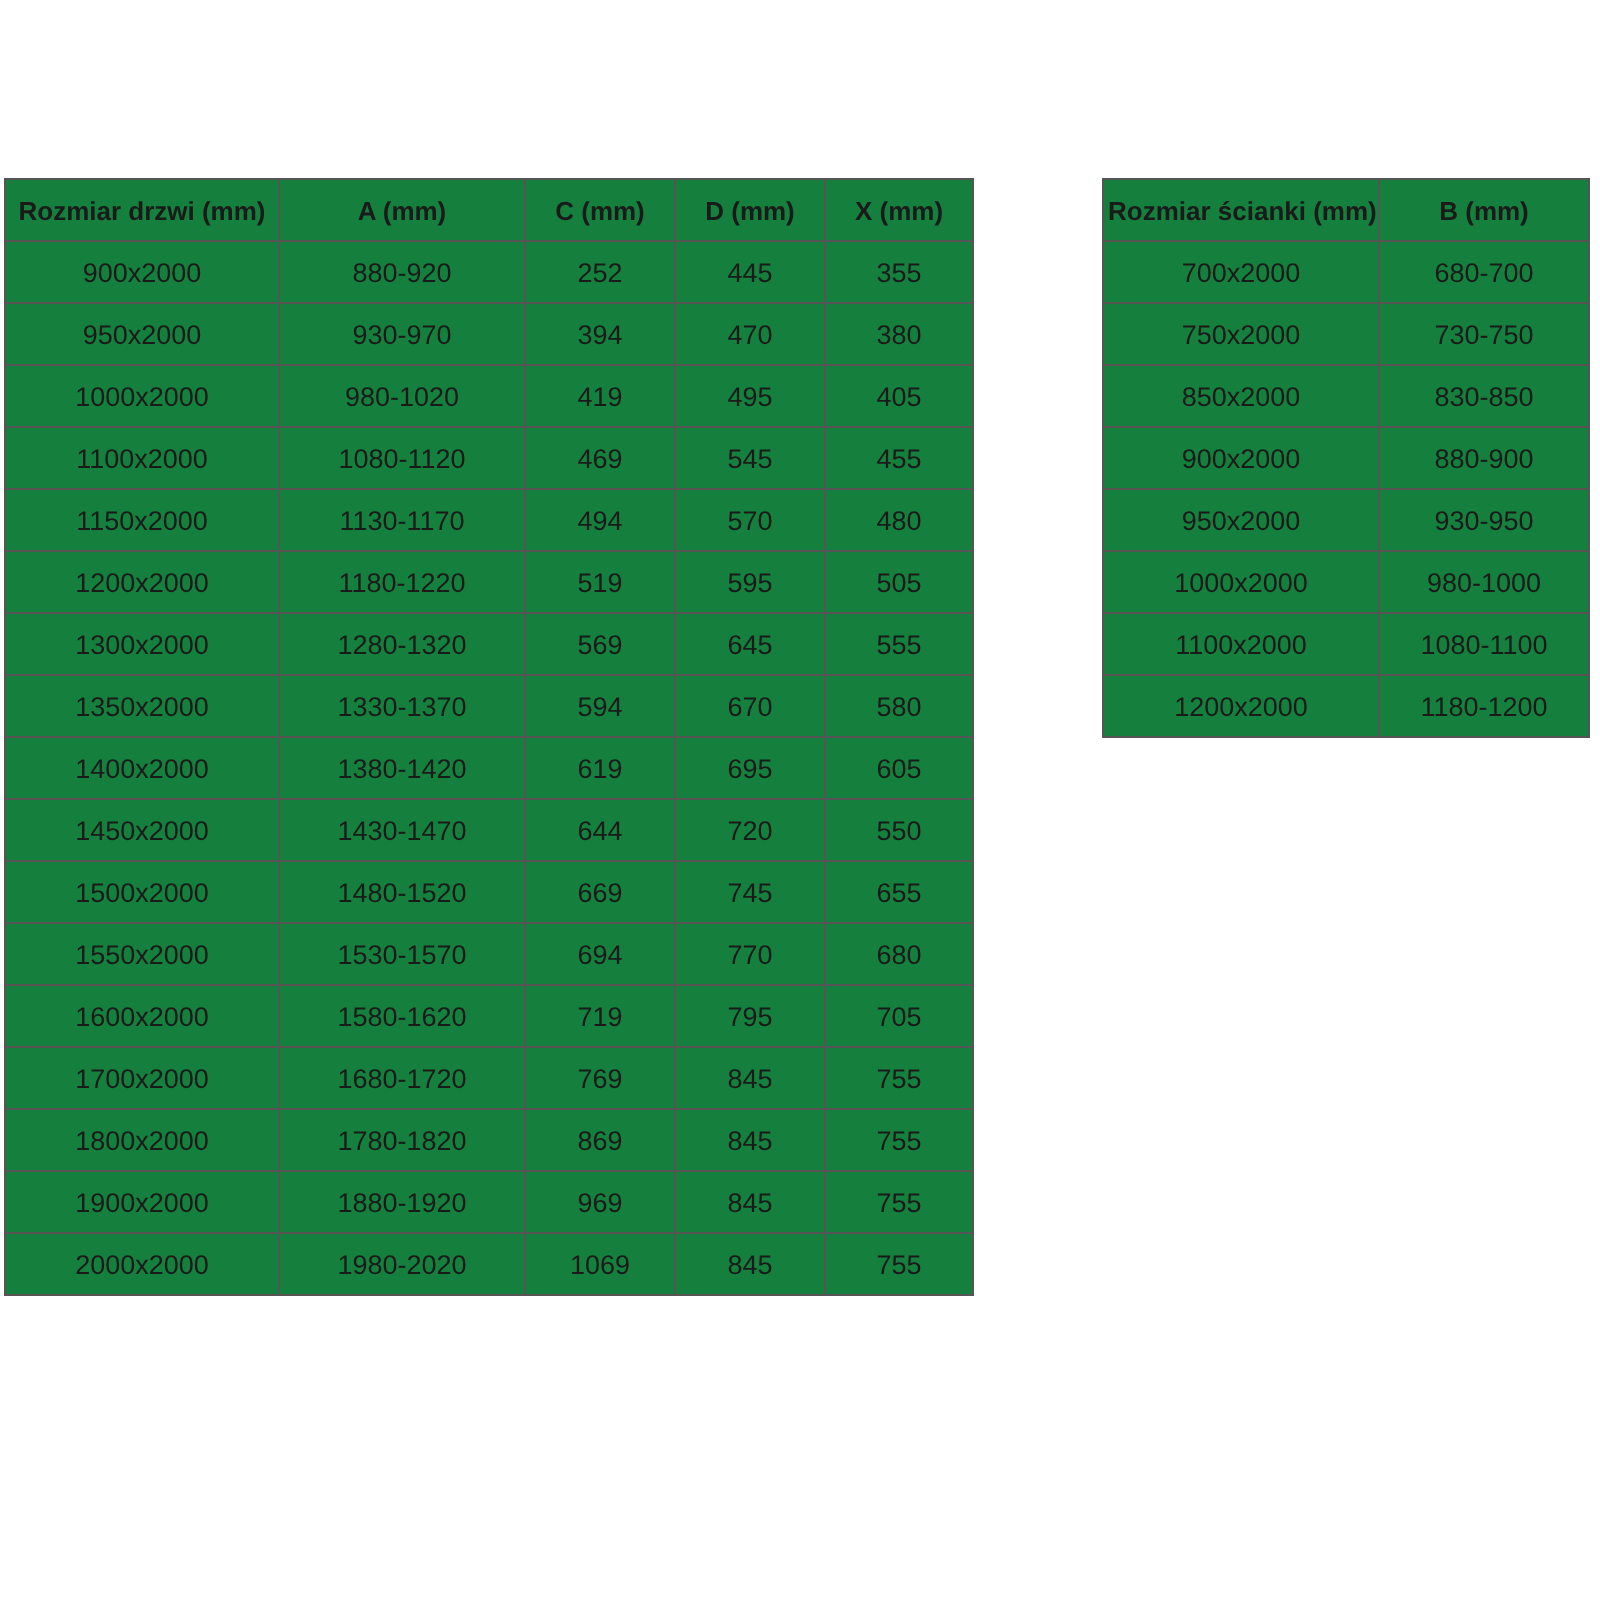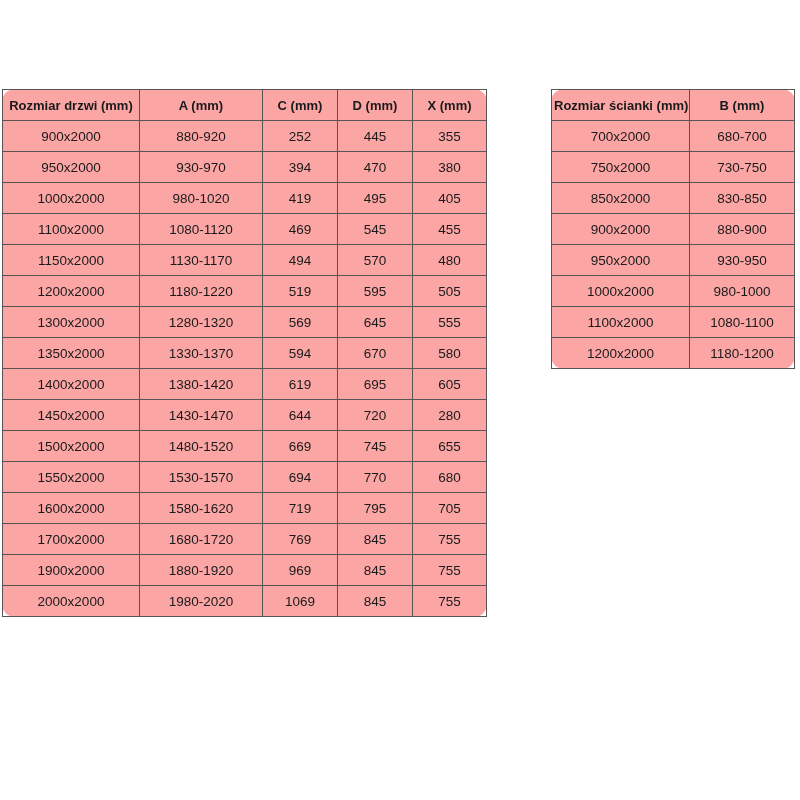--- a/index.html
+++ b/index.html
@@ -15,22 +15,21 @@
     position: relative;
     width: 800px;
     height: 800px;
     background: #ffffff;
     overflow: hidden;
   }
   table.spec-table {
     position: absolute;
     border-collapse: collapse;
     table-layout: fixed;
-    background: #fca5a5;
-    border-radius: 13px;
+    background: #15803d;
   }
   table.spec-table th,
   table.spec-table td {
     border: 1px solid #555555;
     text-align: center;
     vertical-align: middle;
     padding: 0 2px;
     overflow: hidden;
     white-space: nowrap;
   }
@@ -139,21 +138,21 @@
           <td>1380-1420</td>
           <td>619</td>
           <td>695</td>
           <td>605</td>
         </tr>
         <tr>
           <td>1450x2000</td>
           <td>1430-1470</td>
           <td>644</td>
           <td>720</td>
-          <td>280</td>
+          <td>550</td>
         </tr>
         <tr>
           <td>1500x2000</td>
           <td>1480-1520</td>
           <td>669</td>
           <td>745</td>
           <td>655</td>
         </tr>
         <tr>
           <td>1550x2000</td>
@@ -166,20 +165,27 @@
           <td>1600x2000</td>
           <td>1580-1620</td>
           <td>719</td>
           <td>795</td>
           <td>705</td>
         </tr>
         <tr>
           <td>1700x2000</td>
           <td>1680-1720</td>
           <td>769</td>
+          <td>845</td>
+          <td>755</td>
+        </tr>
+        <tr>
+          <td>1800x2000</td>
+          <td>1780-1820</td>
+          <td>869</td>
           <td>845</td>
           <td>755</td>
         </tr>
         <tr>
           <td>1900x2000</td>
           <td>1880-1920</td>
           <td>969</td>
           <td>845</td>
           <td>755</td>
         </tr>

